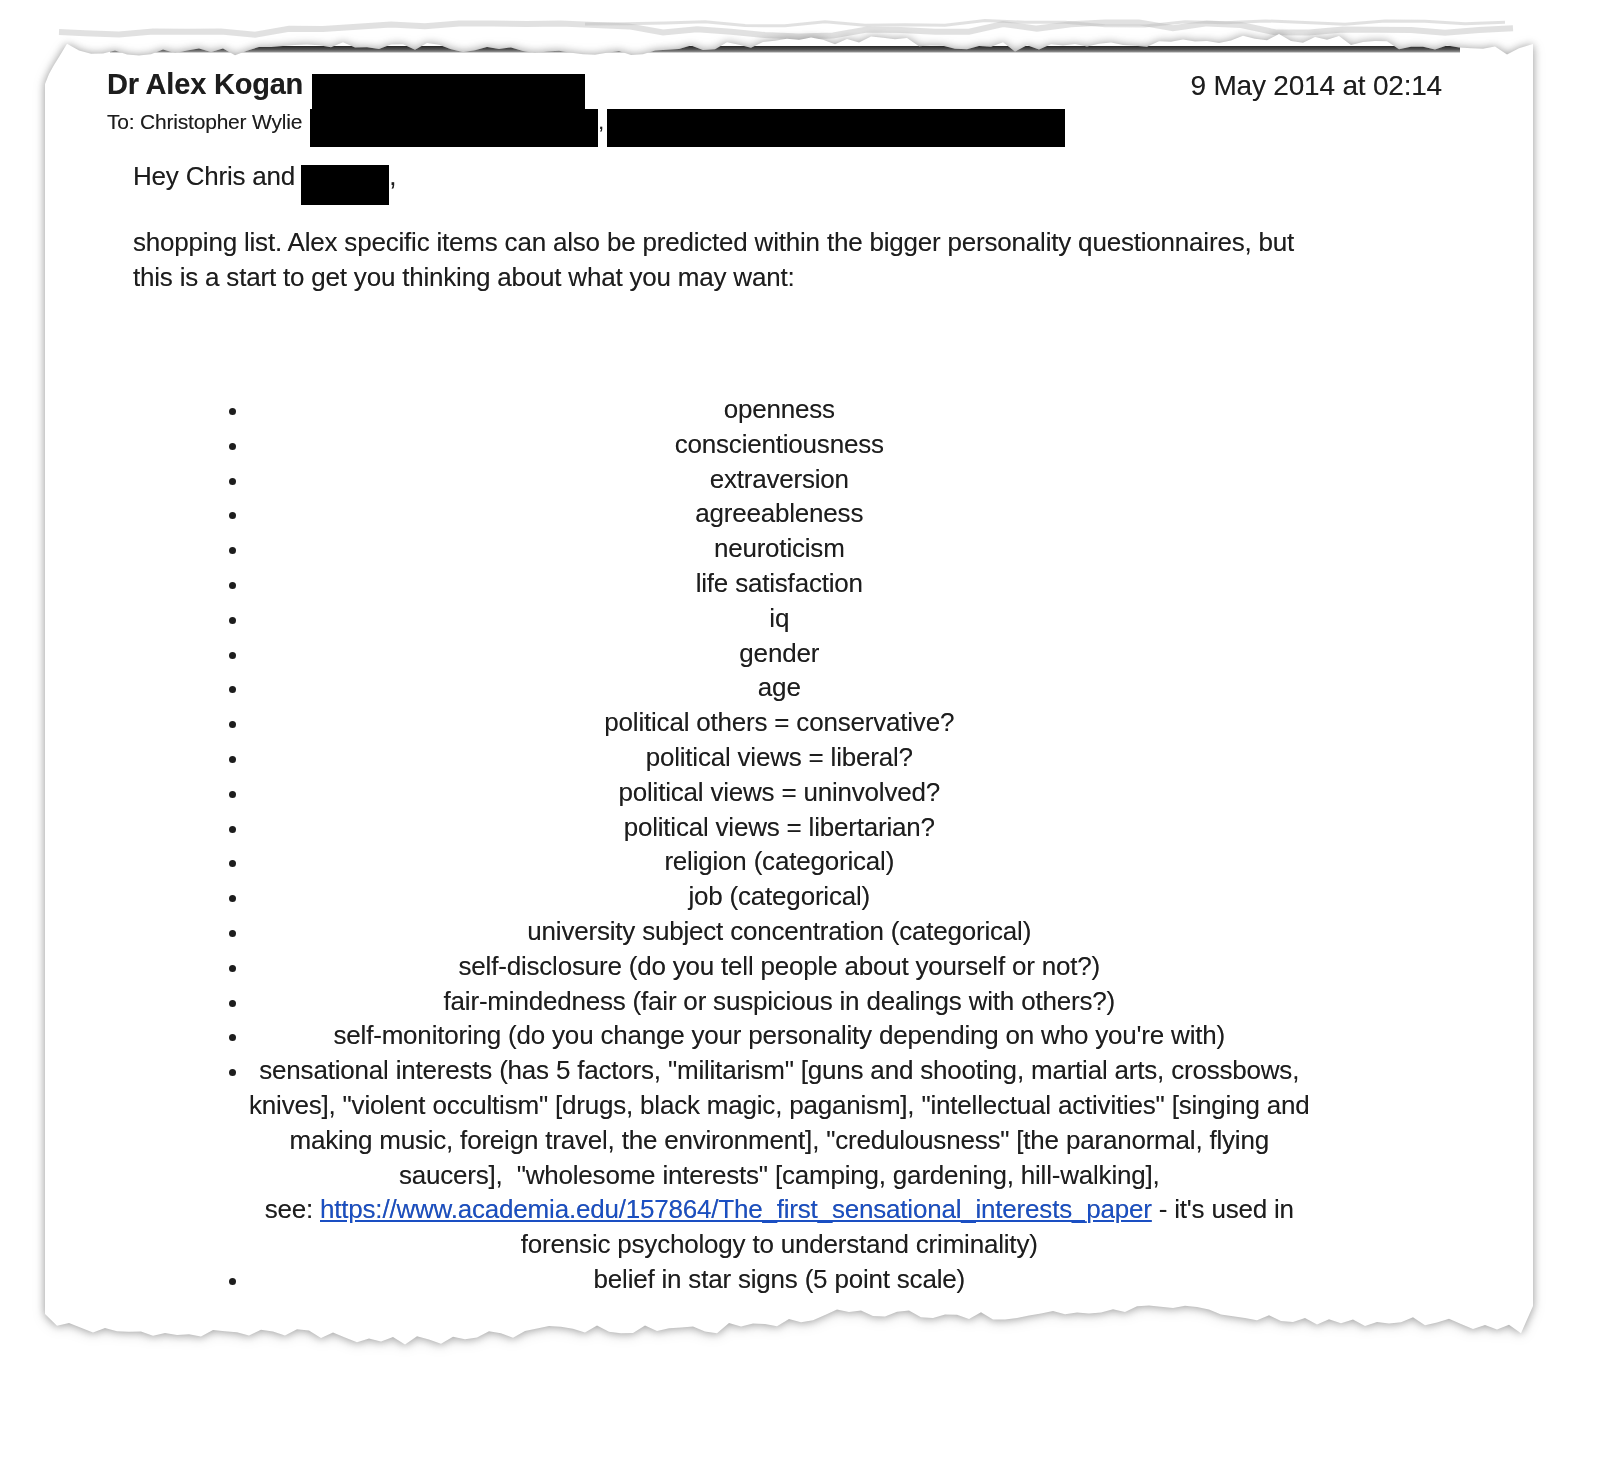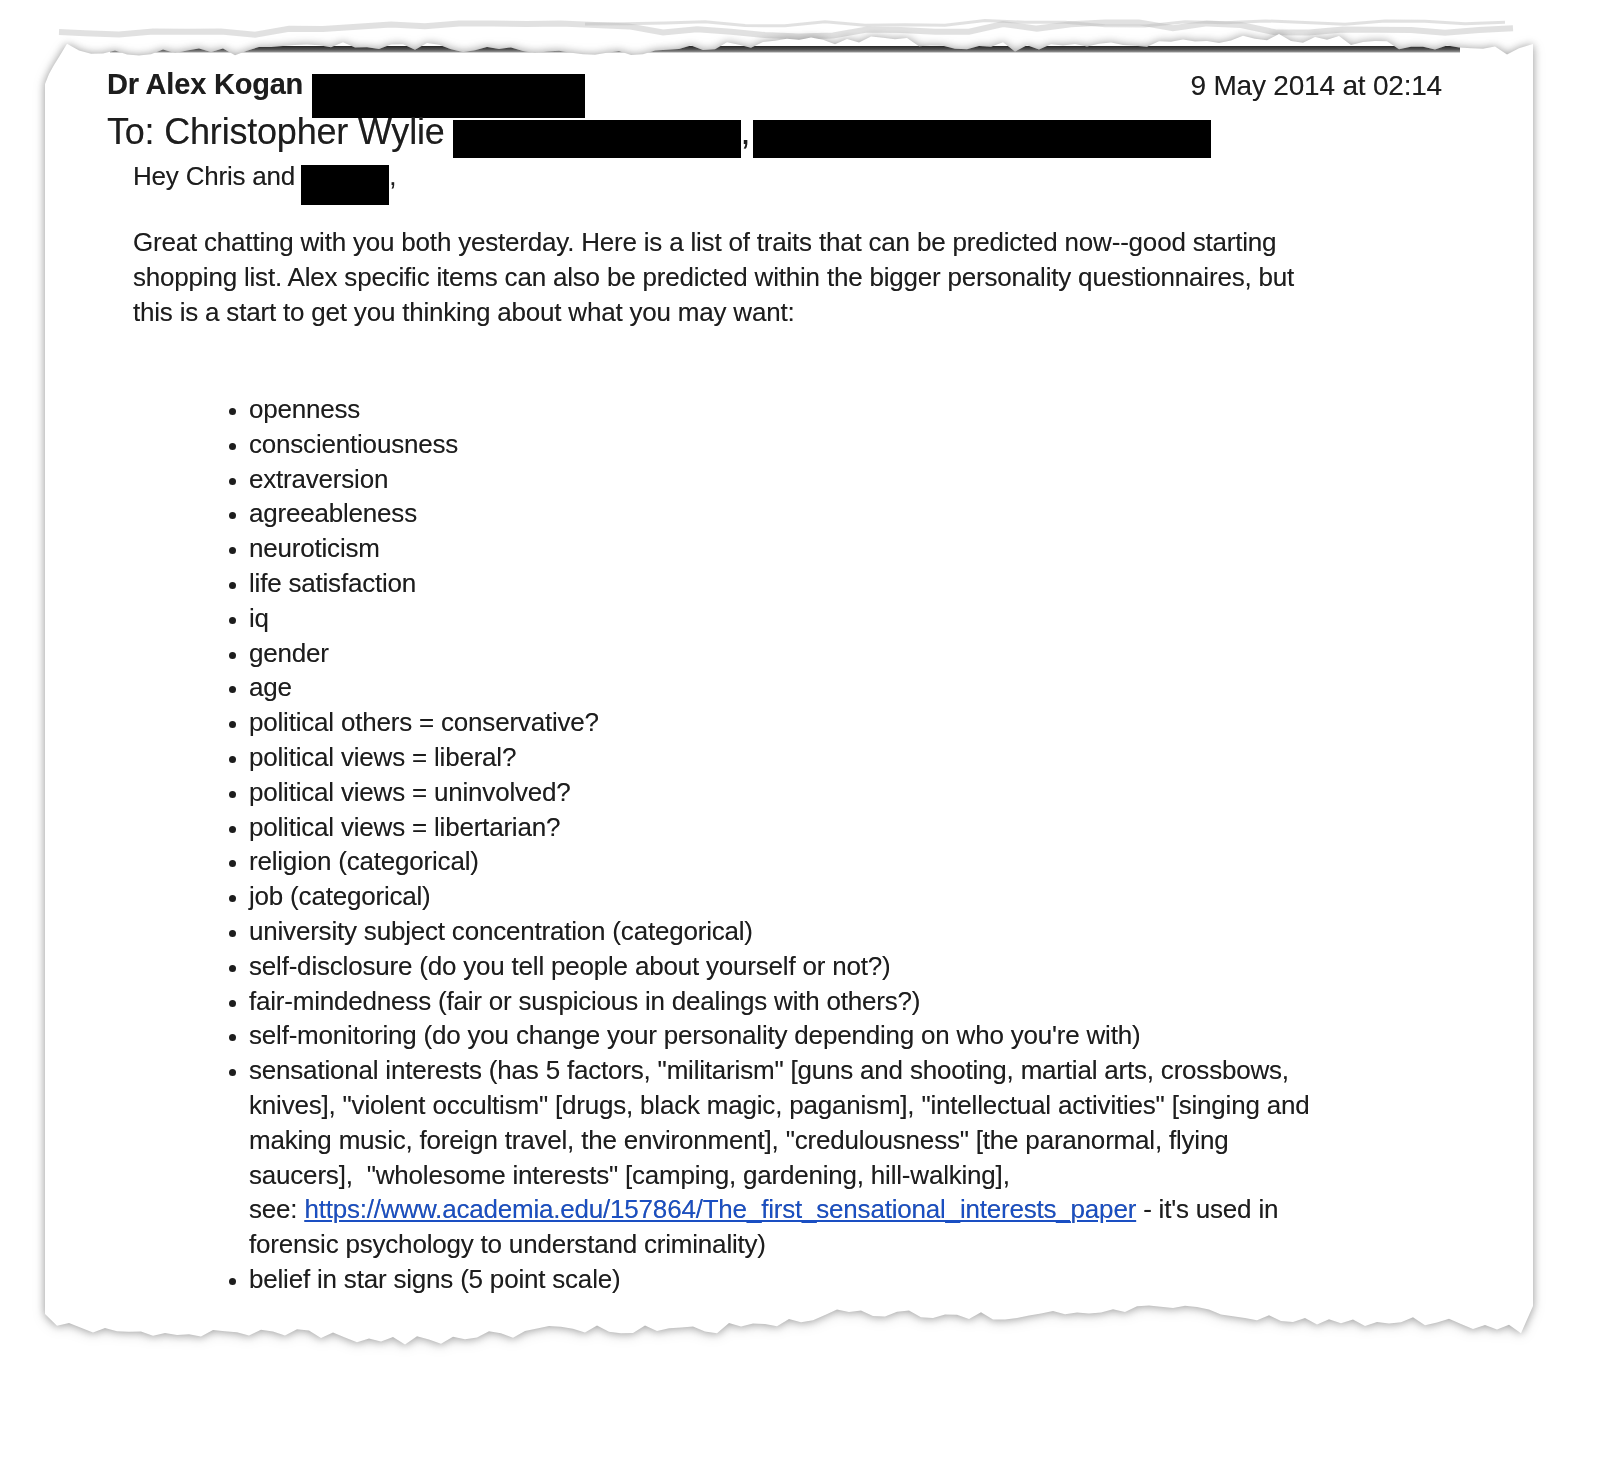--- a/index.html
+++ b/index.html
@@ -21,31 +21,31 @@
            text-shadow:0 0 .6px rgba(25,25,25,.45);}
 
   .redact{display:inline-block;background:var(--redact);vertical-align:middle;position:relative;}
 
   .from-line{position:absolute;left:62px;top:47px;white-space:nowrap;}
   .from-name{font-weight:bold;font-size:29px;}
   .redact-1{width:273px;height:44px;top:9px;margin-left:9px;}
 
   .date{position:absolute;right:95px;top:52px;font-size:28px;white-space:nowrap;text-align:right;}
 
-  .to-line{position:absolute;left:62px;top:93px;font-size:36px;white-space:nowrap;}
+  .to-line{position:absolute;left:62px;top:86px;font-size:21px;white-space:nowrap;}
   .redact-2{width:288px;height:38px;top:5px;margin-left:8px;}
   .redact-3{width:458px;height:38px;top:5px;margin-left:3px;}
 
   .greeting{position:absolute;left:88px;top:140px;white-space:nowrap;}
   .redact-4{width:88px;height:40px;top:7px;margin-left:6px;}
 
   .intro{position:absolute;left:88px;top:207px;line-height:35px;white-space:nowrap;}
 
   .trait-list{position:absolute;left:181px;top:374px;margin:0;padding:0 0 0 23px;
-              list-style:disc outside;line-height:34.8px;}
+              list-style:disc outside;line-height:34.8px;text-align:center;}
   .trait-list li{padding:0;margin:0;white-space:nowrap;}
   .trait-list li::marker{color:var(--ink);font-size:22px;}
 
   .link{color:var(--link);text-decoration:underline;cursor:pointer;margin-top:48px;}
 </style>
 </head>
 <body>
 
 <div class="stage">
 
@@ -76,21 +76,20 @@
 
     <div class="to-line">
       <span>To: Christopher Wylie</span><span class="redact redact-2"></span><span>,</span><span class="redact redact-3"></span>
     </div>
 
     <div class="greeting">
       <span>Hey Chris and</span><span class="redact redact-4"></span><span>,</span>
     </div>
 
     <div class="intro">
-      <div>Great chatting with you both yesterday. Here is a list of traits that can be predicted now--good starting</div>
       <div>shopping list. Alex specific items can also be predicted within the bigger personality questionnaires, but</div>
       <div>this is a start to get you thinking about what you may want:</div>
     </div>
 
     <ul class="trait-list">
       <li>openness</li>
       <li>conscientiousness</li>
       <li>extraversion</li>
       <li>agreeableness</li>
       <li>neuroticism</li>

